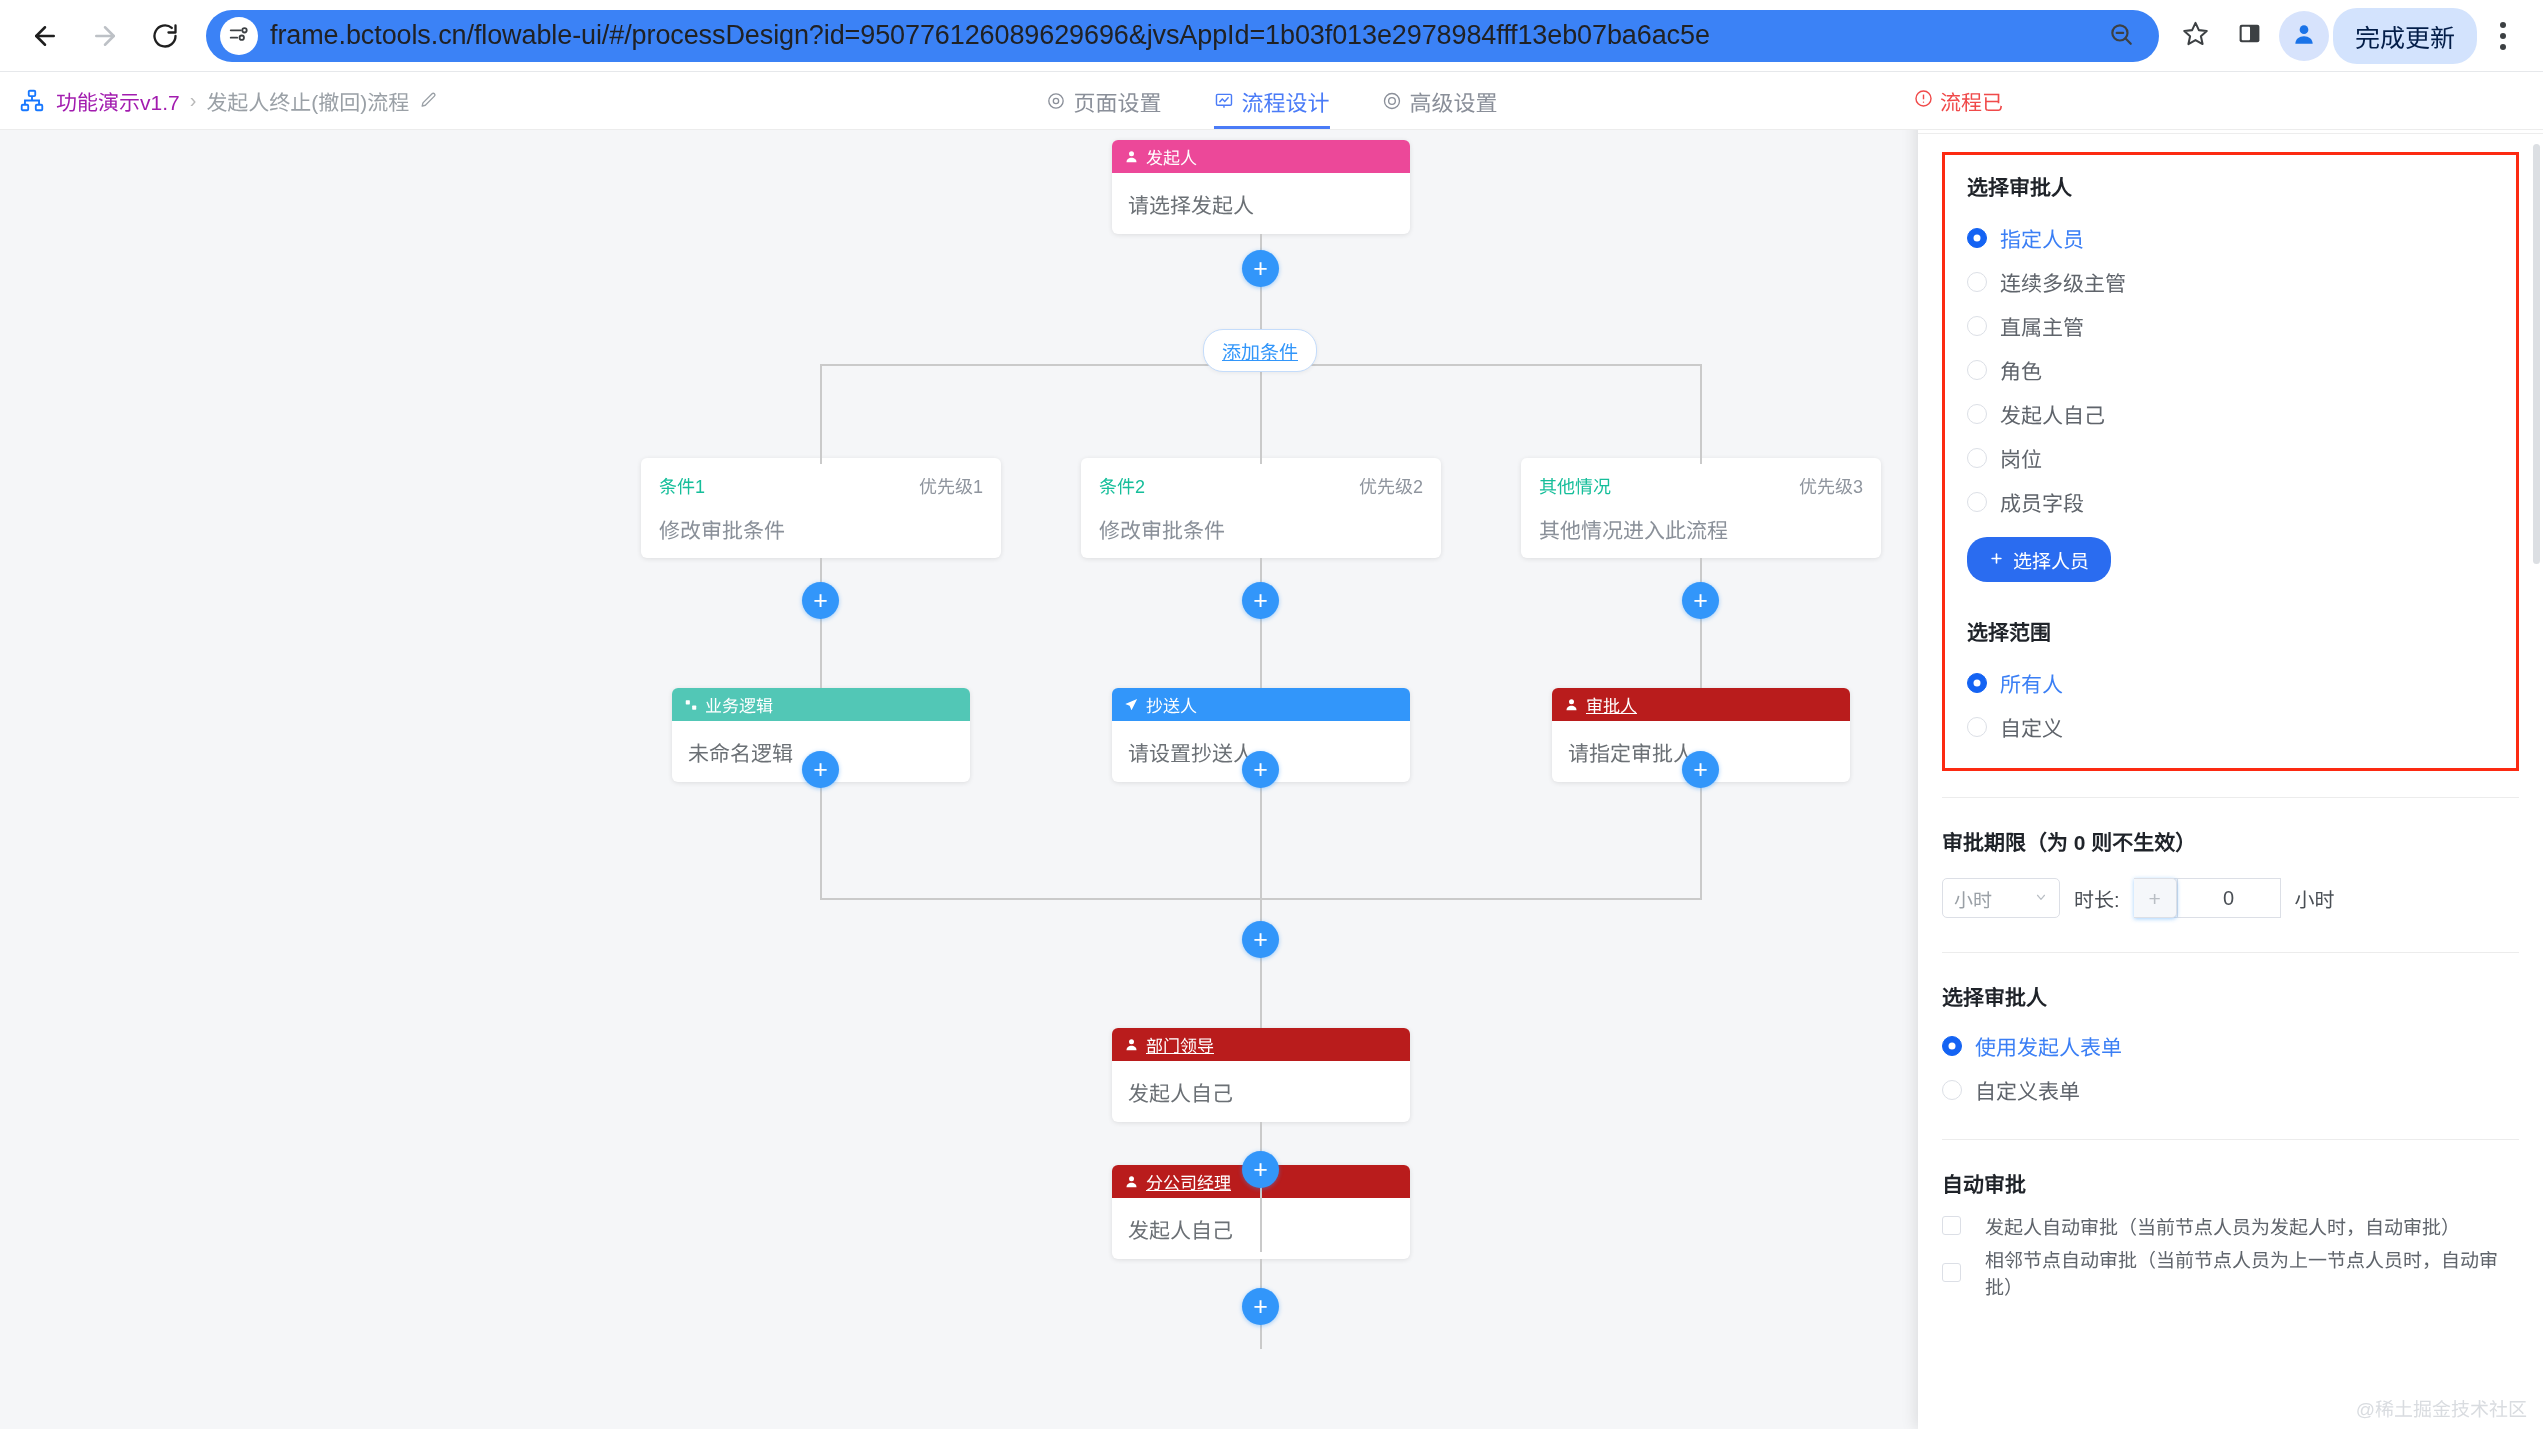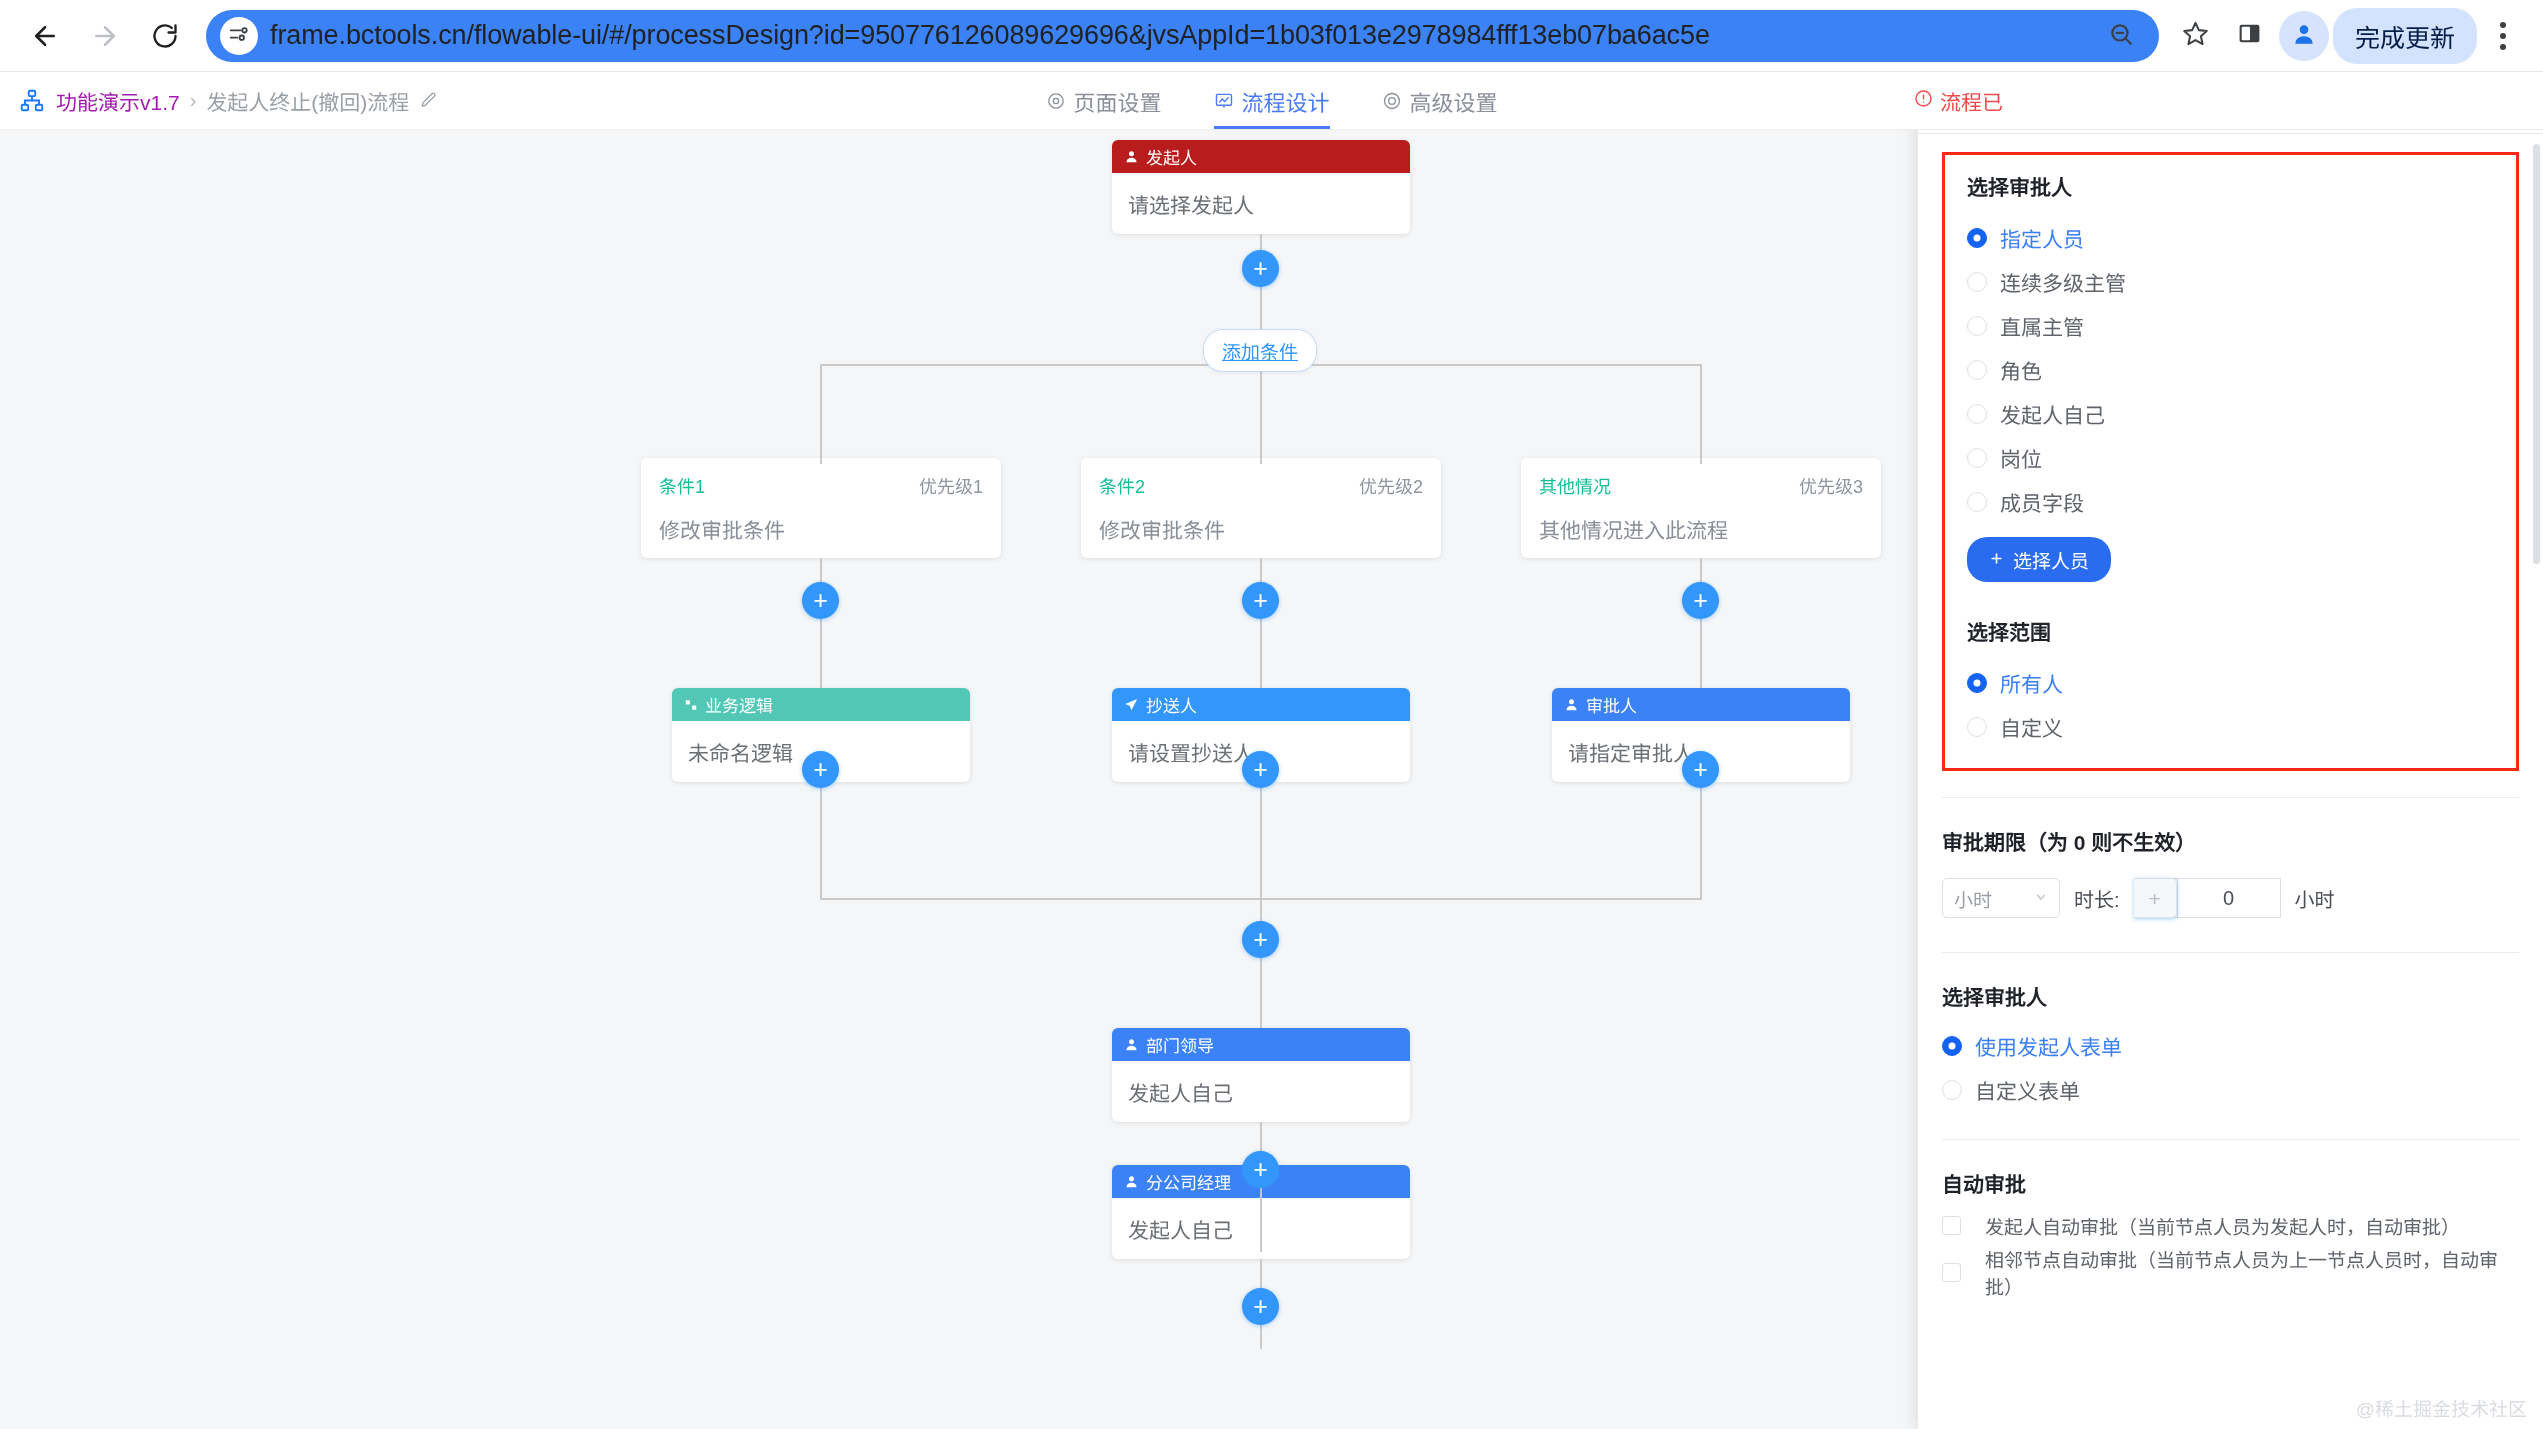--- a/index.html
+++ b/index.html
@@ -188,23 +188,23 @@
     font-size: 17px;
   }
   .node-head svg { display:block; flex: 0 0 auto;}
   .node-body {
     height: 61px;
     display: flex; align-items: center;
     padding: 0 16px;
     font-size: 21px;
     color: #6b7075;
   }
-  .node.start .node-head { background: #b91c1c; }
+  .node.start .node-head { background: #ec4899; }
   .node.cc .node-head { background: #3296fa; }
-  .node.approve .node-head { background: #3b82f6; }
+  .node.approve .node-head { background: #b91c1c; text-decoration: underline; }
   .node.logic .node-head { background: #52c7b6; }
 
   
   .cond-node {
     position: absolute;
     width: 360px;
     background: #ffffff;
     border-radius: 6px;
     box-shadow: 0 1px 5px rgba(0,0,0,0.10);
     padding: 14px 18px 0 18px;

